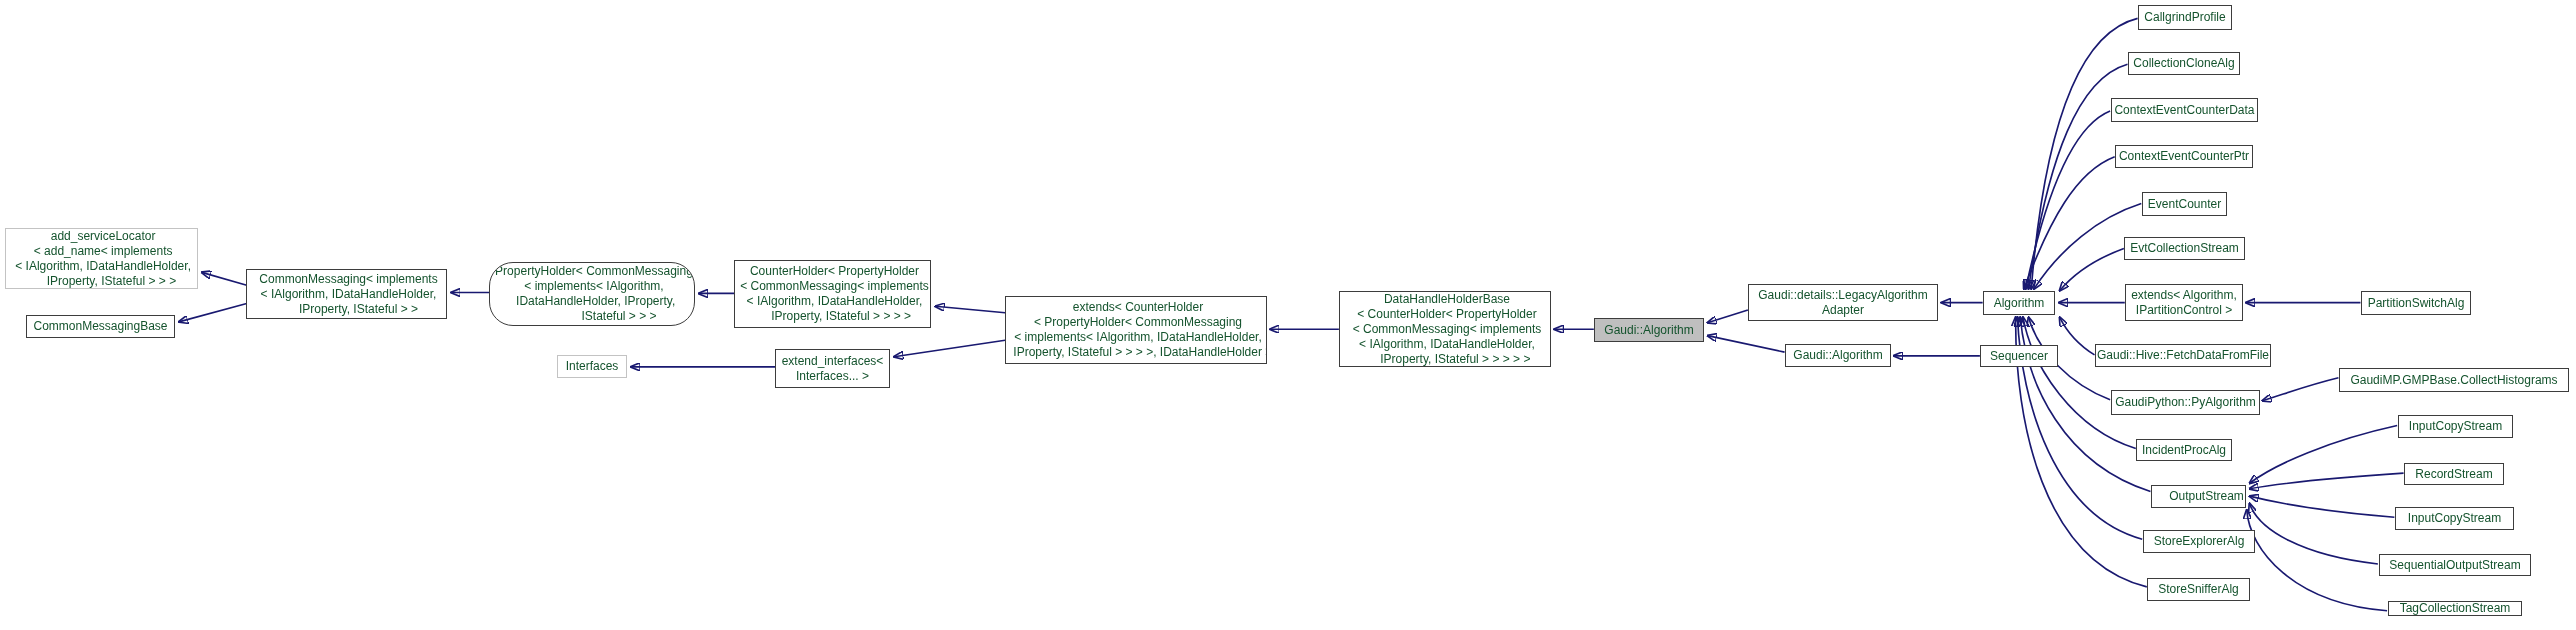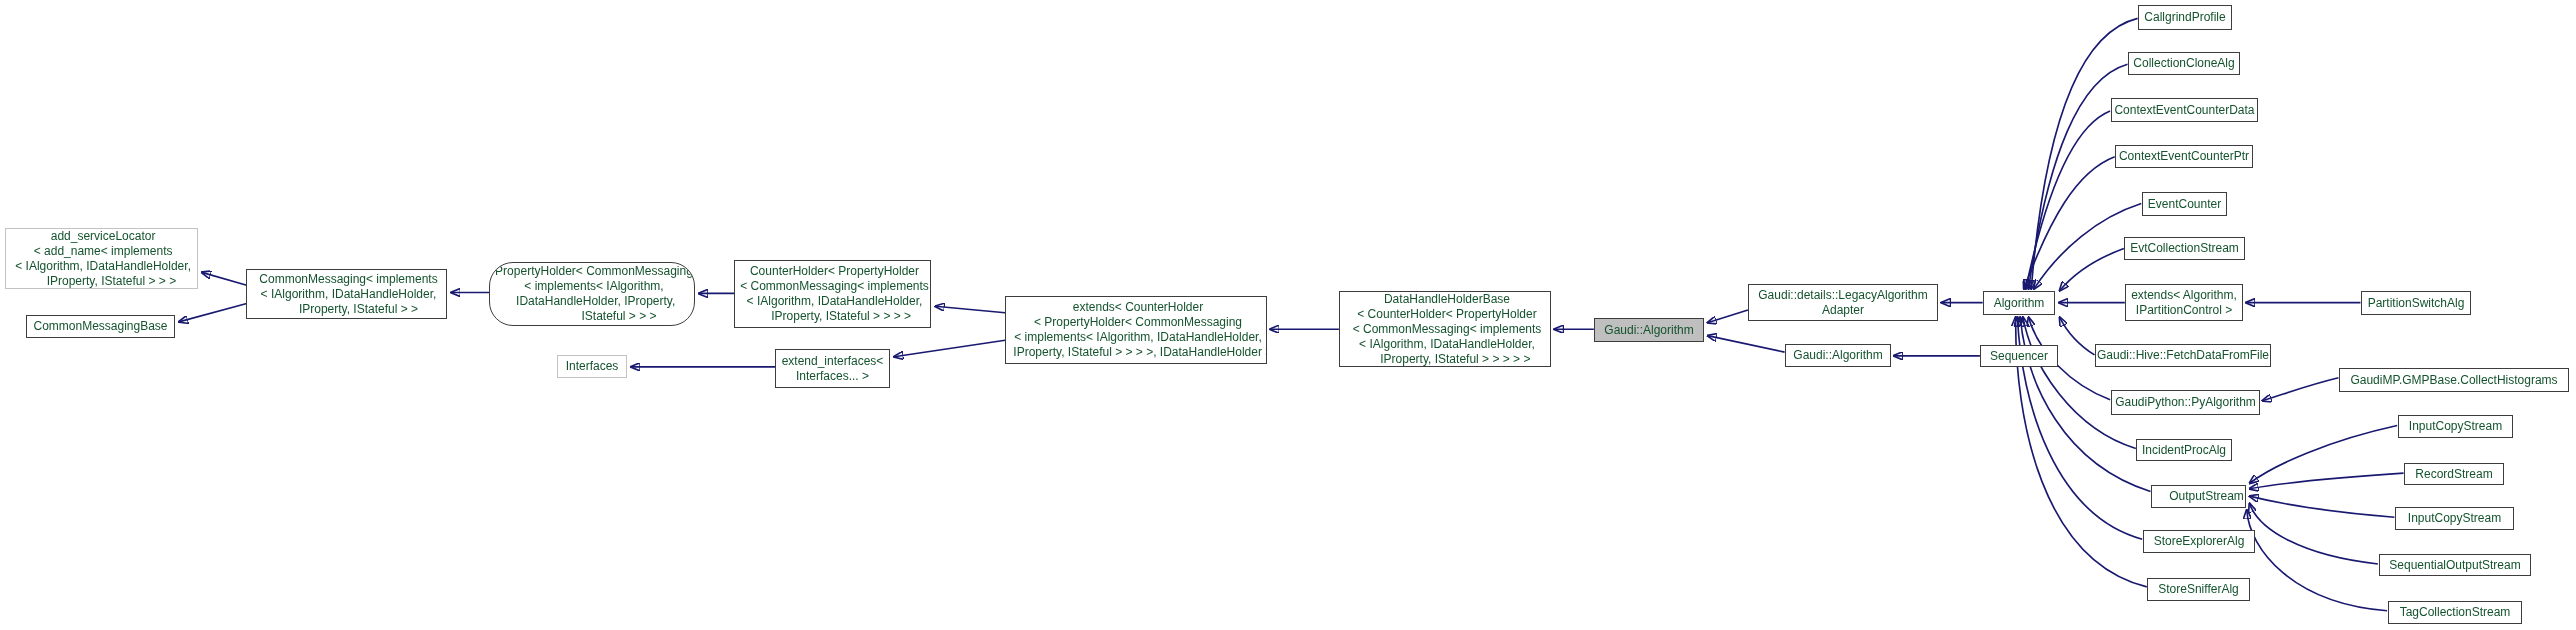--- a/index.html
+++ b/index.html
@@ -116,16 +116,16 @@
       <div class="node normal center" style="left: 2136px; top: 439px; width: 96px; height: 22px;">IncidentProcAlg</div>
       <div class="node normal center" style="left: 2151px; top: 485px; width: 95px; height: 23px; padding-left: 16px;">OutputStream</div>
       <div class="node normal center" style="left: 2143px; top: 530px; width: 112px; height: 23px;">StoreExplorerAlg</div>
       <div class="node normal center" style="left: 2147px; top: 578px; width: 103px; height: 23px;">StoreSnifferAlg</div>
       <div class="node normal center" style="left: 2361px; top: 291px; width: 110px; height: 24px;">PartitionSwitchAlg</div>
       <div class="node normal center" style="left: 2339px; top: 368px; width: 230px; height: 24px;">GaudiMP.GMPBase.CollectHistograms</div>
       <div class="node normal center" style="left: 2398px; top: 415px; width: 115px; height: 23px;">InputCopyStream</div>
       <div class="node normal center" style="left: 2404px; top: 463px; width: 100px; height: 22px;">RecordStream</div>
       <div class="node normal center" style="left: 2395px; top: 507px; width: 119px; height: 23px;">InputCopyStream</div>
       <div class="node normal center" style="left: 2379px; top: 554px; width: 152px; height: 22px;">SequentialOutputStream</div>
-      <div class="node normal center" style="left: 2388px; top: 601px; width: 134px; height: 23px;">TagCollectionStream</div>
+      <div class="node normal center" style="left: 2388px; top: 601px; width: 134px; height: 15px;">TagCollectionStream</div>
     </div>
 </div>
 
 
 </body></html>

